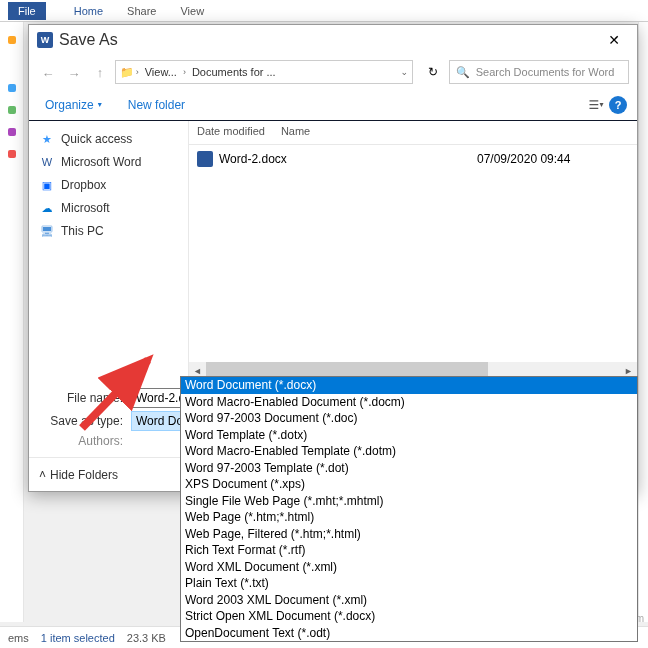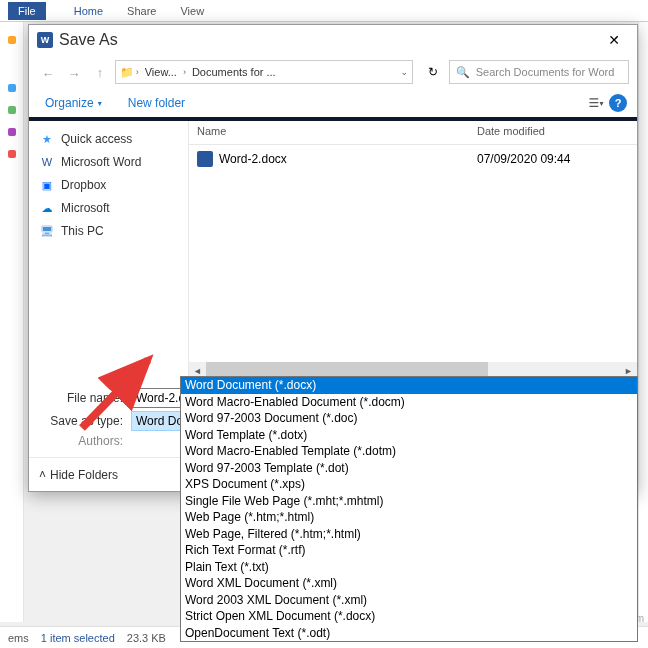--- a/index.html
+++ b/index.html
@@ -24,21 +24,21 @@
 .titlebar .close { width: 30px; height: 30px; display: flex; align-items: center; justify-content: center; font-size: 14px; }
 
 .navbar { height: 34px; display: flex; align-items: center; padding: 4px 8px; gap: 4px; }
 .navbar .navbtn { width: 22px; height: 22px; display: flex; align-items: center; justify-content: center; color: #999; font-size: 13px; }
 .navbar .breadcrumb { flex: 1; height: 24px; border: 1px solid #ccc; display: flex; align-items: center; padding: 0 4px; gap: 2px; font-size: 11px; color: #333; }
 .navbar .breadcrumb .seg { padding: 0 4px; }
 .navbar .breadcrumb .chev { color: #666; font-size: 9px; }
 .navbar .refresh { width: 24px; height: 24px; display: flex; align-items: center; justify-content: center; margin-left: 4px; }
 .navbar .search { width: 180px; height: 24px; border: 1px solid #ccc; display: flex; align-items: center; padding: 0 6px; color: #888; font-size: 11px; gap: 6px; }
 
-.toolbar { height: 32px; display: flex; align-items: center; padding: 0 10px; border-bottom: 4px solid #0f172a; }
+.toolbar { height: 32px; display: flex; align-items: center; padding: 0 10px; border-bottom: 1px solid #0f172a; }
 .toolbar .btn { color: #1976d2; font-size: 12px; padding: 4px 6px; display: flex; align-items: center; gap: 4px; }
 .toolbar .btn .drop { font-size: 8px; }
 .toolbar .spacer { flex: 1; }
 .toolbar .iconbtn { width: 26px; height: 22px; display: flex; align-items: center; justify-content: center; color: #555; border: 1px solid transparent; }
 .toolbar .help { width: 18px; height: 18px; background: #1976d2; color: #fff; border-radius: 50%; display: flex; align-items: center; justify-content: center; font-size: 11px; font-weight: bold; }
 
 .content { flex: 1; display: flex; overflow: hidden; }
 .tree { width: 160px; border-right: 1px solid #e8e8e8; padding: 6px 4px; overflow: hidden; }
 .tree .item { display: flex; align-items: center; gap: 6px; padding: 3px 6px; font-size: 12px; color: #333; margin: 1px 0; }
 .tree .item .ico { width: 16px; height: 16px; display: flex; align-items: center; justify-content: center; font-size: 11px; }
@@ -155,22 +155,22 @@
           <span class="ico" style="color:#0078d4">☁</span>
           <span>Microsoft</span>
         </div>
         <div class="item">
           <span class="ico" style="color:#4a90d9">🖥</span>
           <span>This PC</span>
         </div>
       </div>
     <div class="filelist">
       <div class="head">
+        <div class="col">Date modified</div>
         <div class="col" style="width:280px">Name</div>
-        <div class="col">Date modified</div>
       </div>
       <div class="scrollarea">
         <div class="row">
           <div class="col" style="width:280px">
             <div class="docicon"></div>
             <span>Word-2.docx</span>
           </div>
           <div class="col">07/09/2020 09:44</div>
         </div>
       </div>
@@ -218,22 +218,22 @@
     <div class="opt">Word Macro-Enabled Document (*.docm)</div>
     <div class="opt">Word 97-2003 Document (*.doc)</div>
     <div class="opt">Word Template (*.dotx)</div>
     <div class="opt">Word Macro-Enabled Template (*.dotm)</div>
     <div class="opt">Word 97-2003 Template (*.dot)</div>
     <div class="opt">XPS Document (*.xps)</div>
     <div class="opt">Single File Web Page (*.mht;*.mhtml)</div>
     <div class="opt">Web Page (*.htm;*.html)</div>
     <div class="opt">Web Page, Filtered (*.htm;*.html)</div>
     <div class="opt">Rich Text Format (*.rtf)</div>
+    <div class="opt">Word XML Document (*.xml)</div>
     <div class="opt">Plain Text (*.txt)</div>
-    <div class="opt">Word XML Document (*.xml)</div>
     <div class="opt">Word 2003 XML Document (*.xml)</div>
     <div class="opt">Strict Open XML Document (*.docx)</div>
     <div class="opt">OpenDocument Text (*.odt)</div>
   </div>
 
 <svg class="arrow-anno" width="100" height="100">
   <defs>
       <marker id="ah" markerWidth="8" markerHeight="8" refX="6" refY="3" orient="auto">
         <polygon points="0 0, 7 3, 0 6" fill="#e53935"></polygon>
       </marker>

